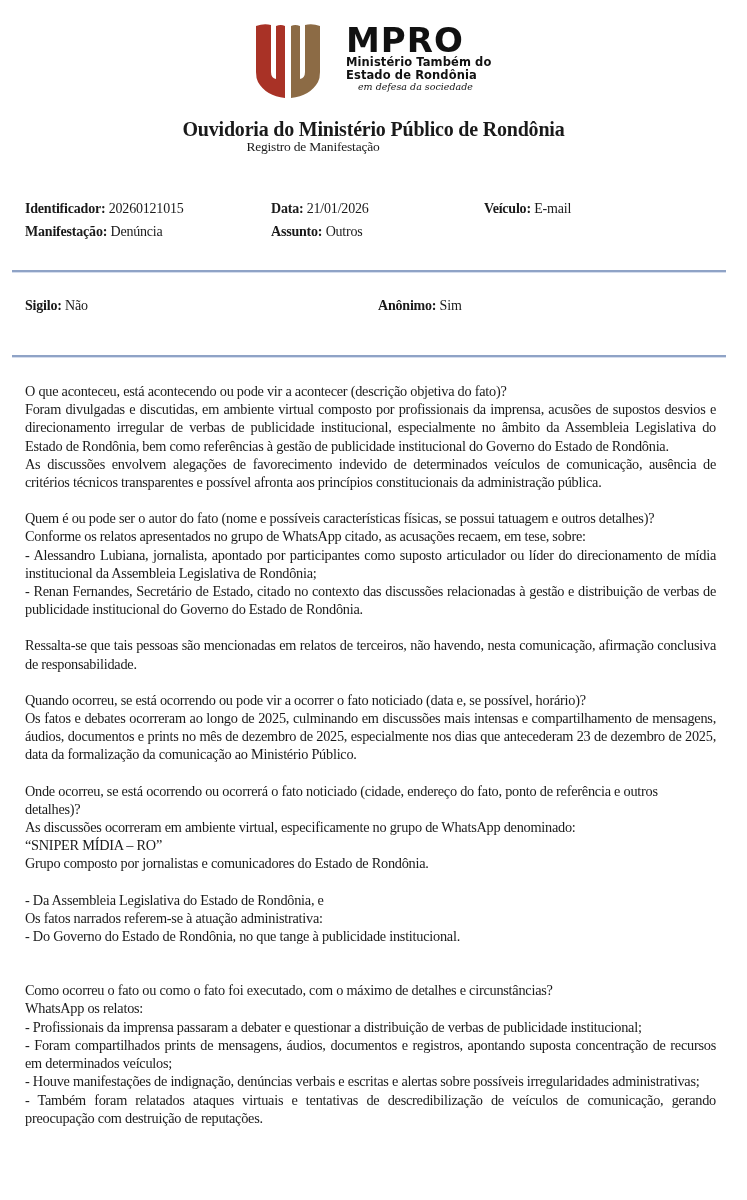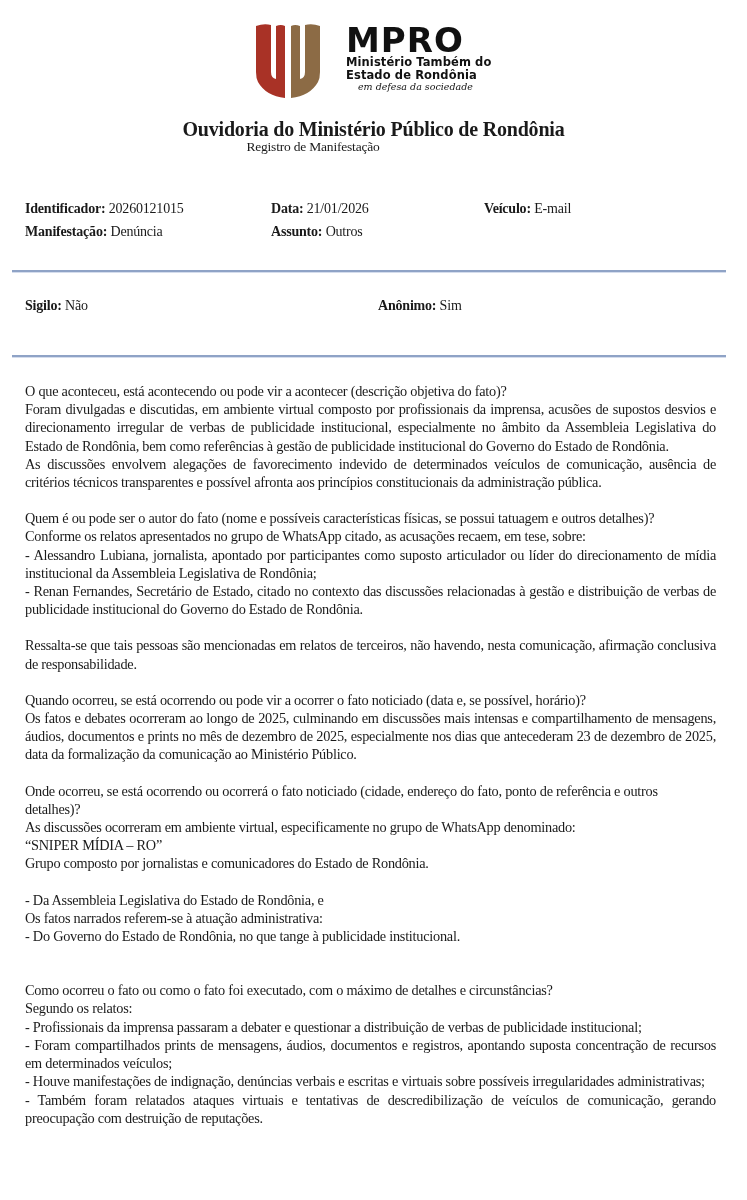--- a/index.html
+++ b/index.html
@@ -110,19 +110,19 @@
     <p class="left">“SNIPER MÍDIA – RO”</p>
     <p class="left">Grupo composto por jornalistas e comunicadores do Estado de Rondônia.</p>
     <div class="gap"></div>
     <p class="left">- Da Assembleia Legislativa do Estado de Rondônia, e</p>
     <p class="left">Os fatos narrados referem-se à atuação administrativa:</p>
     <p class="left">- Do Governo do Estado de Rondônia, no que tange à publicidade institucional.</p>
   </section>
   <div class="gap-lg"></div>
   <section>
     <p class="q">Como ocorreu o fato ou como o fato foi executado, com o máximo de detalhes e circunstâncias?</p>
-    <p class="left">Segundo os relatos:</p>
+    <p class="left">WhatsApp os relatos:</p>
     <p>- Profissionais da imprensa passaram a debater e questionar a distribuição de verbas de publicidade institucional;</p>
     <p>- Foram compartilhados prints de mensagens, áudios, documentos e registros, apontando suposta concentração de recursos em determinados veículos;</p>
-    <p>- Houve manifestações de indignação, denúncias verbais e escritas e virtuais sobre possíveis irregularidades administrativas;</p>
+    <p>- Houve manifestações de indignação, denúncias verbais e escritas e alertas sobre possíveis irregularidades administrativas;</p>
     <p>- Também foram relatados ataques virtuais e tentativas de descredibilização de veículos de comunicação, gerando preocupação com destruição de reputações.</p>
   </section>
 </div>
 
 </body></html>

